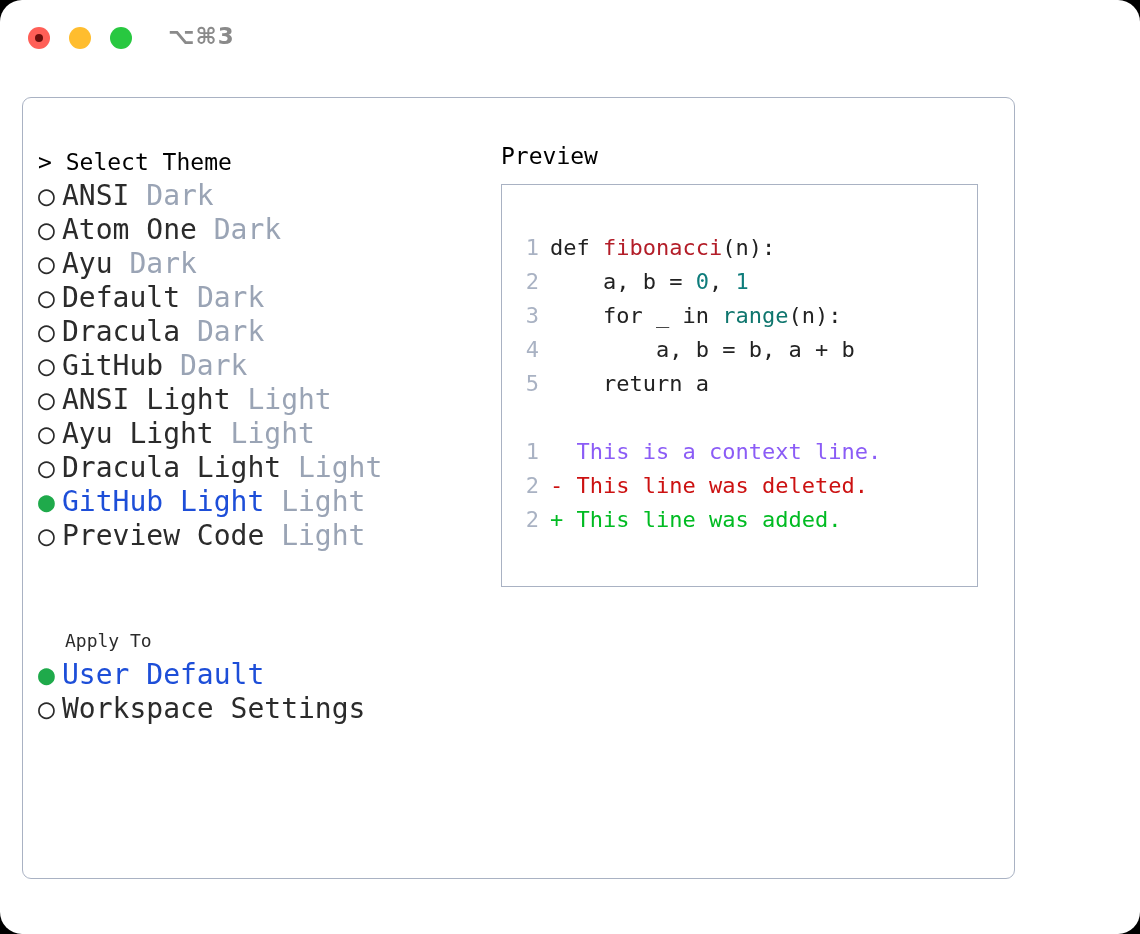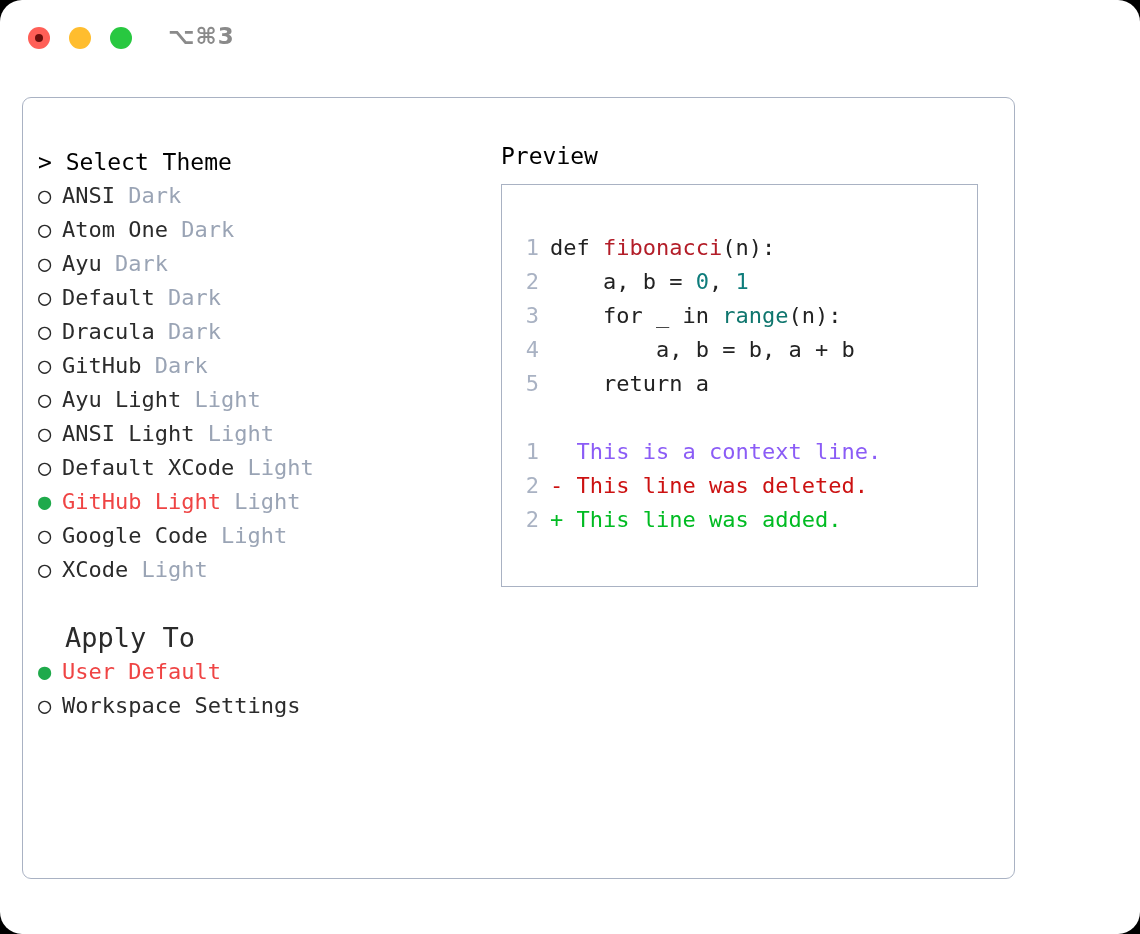--- a/index.html
+++ b/index.html
@@ -80,42 +80,43 @@
     width: 440px;
   }
   .section-header {
     font-size: 23px;
     font-weight: normal;
     color: #000000;
     line-height: 34px;
     white-space: pre;
   }
   .opt-row {
-    font-size: 22px;
+    font-size: 28px;
     line-height: 34px;
     color: #2b2b2b;
     white-space: pre;
   }
   .bullet {
     display: inline-block;
     width: 24px;
   }
   .bullet.on  { color: #1faa4b; }
   .bullet.off { color: #2b2b2b; }
-  .opt-name.sel { color: #ef4444; }
+  .opt-name.sel { color: #1d4ed8; }
   .opt-tag {
     color: #9aa4b5;
   }
   .spacer-sm { height: 34px; }
   .apply-header {
-    font-size: 27px;
+    font-size: 18px;
     color: #2b2b2b;
     line-height: 34px;
     white-space: pre;
     padding-left: 27px;
+    margin-top: 37px;
   }
   .hint {
     margin-top: 34px;
     font-size: 21px;
     line-height: 34px;
     color: #9aa4b5;
     width: 400px;
   }
   
   .right-col {
@@ -173,26 +174,25 @@
 
     <div class="left-col">
       <div class="section-header">&gt; Select Theme</div>
       <div id="theme-list">
           <div class="opt-row"><span class="bullet off">○</span><span class="opt-name">ANSI</span><span> </span><span class="opt-tag">Dark</span></div>
           <div class="opt-row"><span class="bullet off">○</span><span class="opt-name">Atom One</span><span> </span><span class="opt-tag">Dark</span></div>
           <div class="opt-row"><span class="bullet off">○</span><span class="opt-name">Ayu</span><span> </span><span class="opt-tag">Dark</span></div>
           <div class="opt-row"><span class="bullet off">○</span><span class="opt-name">Default</span><span> </span><span class="opt-tag">Dark</span></div>
           <div class="opt-row"><span class="bullet off">○</span><span class="opt-name">Dracula</span><span> </span><span class="opt-tag">Dark</span></div>
           <div class="opt-row"><span class="bullet off">○</span><span class="opt-name">GitHub</span><span> </span><span class="opt-tag">Dark</span></div>
+          <div class="opt-row"><span class="bullet off">○</span><span class="opt-name">ANSI Light</span><span> </span><span class="opt-tag">Light</span></div>
           <div class="opt-row"><span class="bullet off">○</span><span class="opt-name">Ayu Light</span><span> </span><span class="opt-tag">Light</span></div>
-          <div class="opt-row"><span class="bullet off">○</span><span class="opt-name">ANSI Light</span><span> </span><span class="opt-tag">Light</span></div>
-          <div class="opt-row"><span class="bullet off">○</span><span class="opt-name">Default XCode</span><span> </span><span class="opt-tag">Light</span></div>
+          <div class="opt-row"><span class="bullet off">○</span><span class="opt-name">Dracula Light</span><span> </span><span class="opt-tag">Light</span></div>
           <div class="opt-row"><span class="bullet on">●</span><span class="opt-name sel">GitHub Light</span><span> </span><span class="opt-tag">Light</span></div>
-          <div class="opt-row"><span class="bullet off">○</span><span class="opt-name">Google Code</span><span> </span><span class="opt-tag">Light</span></div>
-          <div class="opt-row"><span class="bullet off">○</span><span class="opt-name">XCode</span><span> </span><span class="opt-tag">Light</span></div>
+          <div class="opt-row"><span class="bullet off">○</span><span class="opt-name">Preview Code</span><span> </span><span class="opt-tag">Light</span></div>
         </div>
 
       <div class="spacer-sm"></div>
 
       <div class="apply-header">Apply To</div>
       <div id="apply-list">
           <div class="opt-row"><span class="bullet on">●</span><span class="opt-name sel">User Default</span></div>
           <div class="opt-row"><span class="bullet off">○</span><span class="opt-name">Workspace Settings</span></div>
         </div>
 

